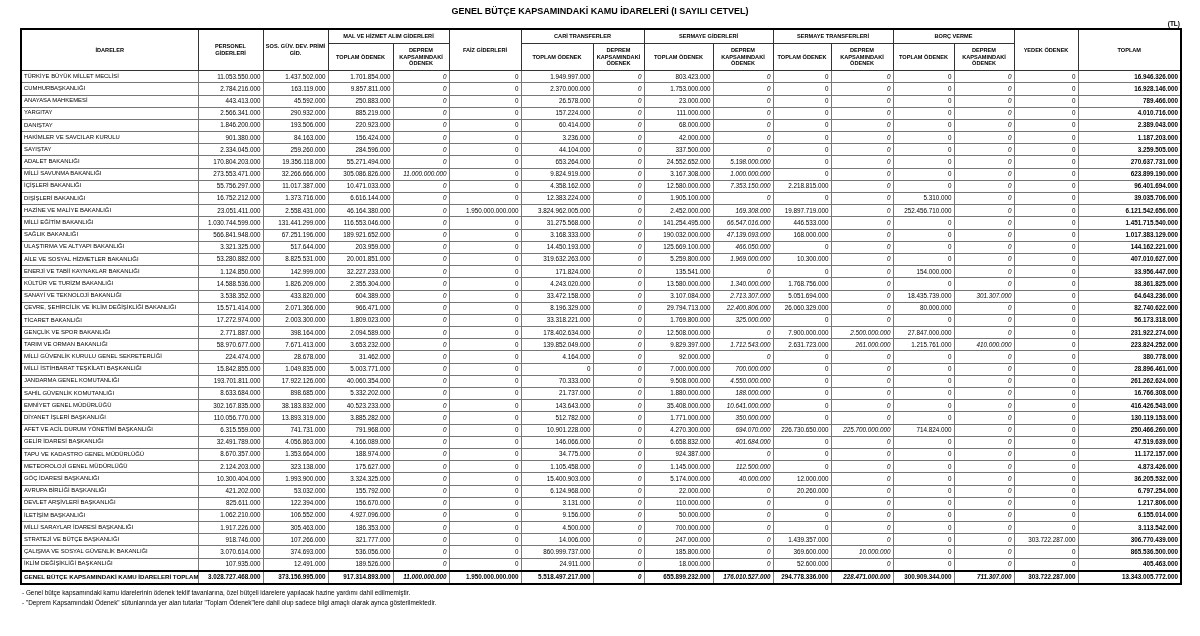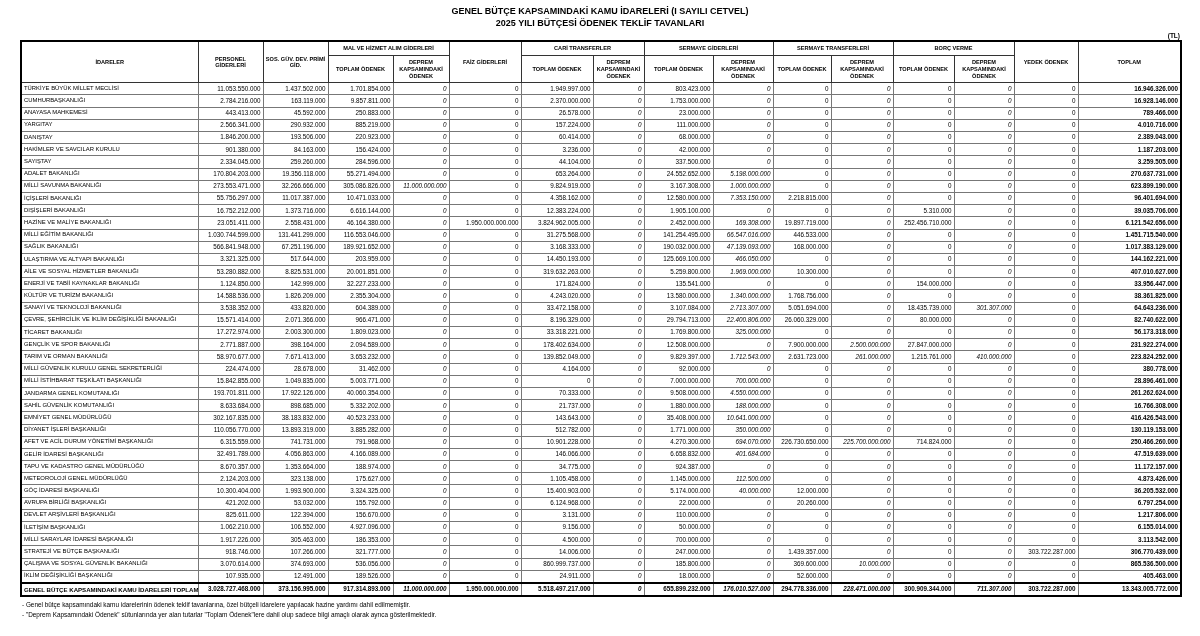--- a/index.html
+++ b/index.html
@@ -29,21 +29,20 @@
   .dt tr.total-row td { font-weight:700; border-top:2px solid #000; border-bottom:2px solid #000; }
   .dt tr.total-row td.name { font-size:6.1px; }
   .footnotes { font-size:6.4px; line-height:1.55; margin-top:3px; padding-left:2px; }
 </style>
 </head>
 <body>
 
 <div class="page">
   <div class="title">
     <div>GENEL BÜTÇE KAPSAMINDAKİ KAMU İDARELERİ (I SAYILI CETVEL)</div>
-    <div>2025 YILI BÜTÇESİ ÖDENEK TEKLİF TAVANLARI</div>
   </div>
   <div class="unit">(TL)</div>
 
   <table class="dt">
     <colgroup>
       <col style="width:177px">
         <col style="width:65px">
         <col style="width:65px">
       <col style="width:65px">
         <col style="width:56px">

